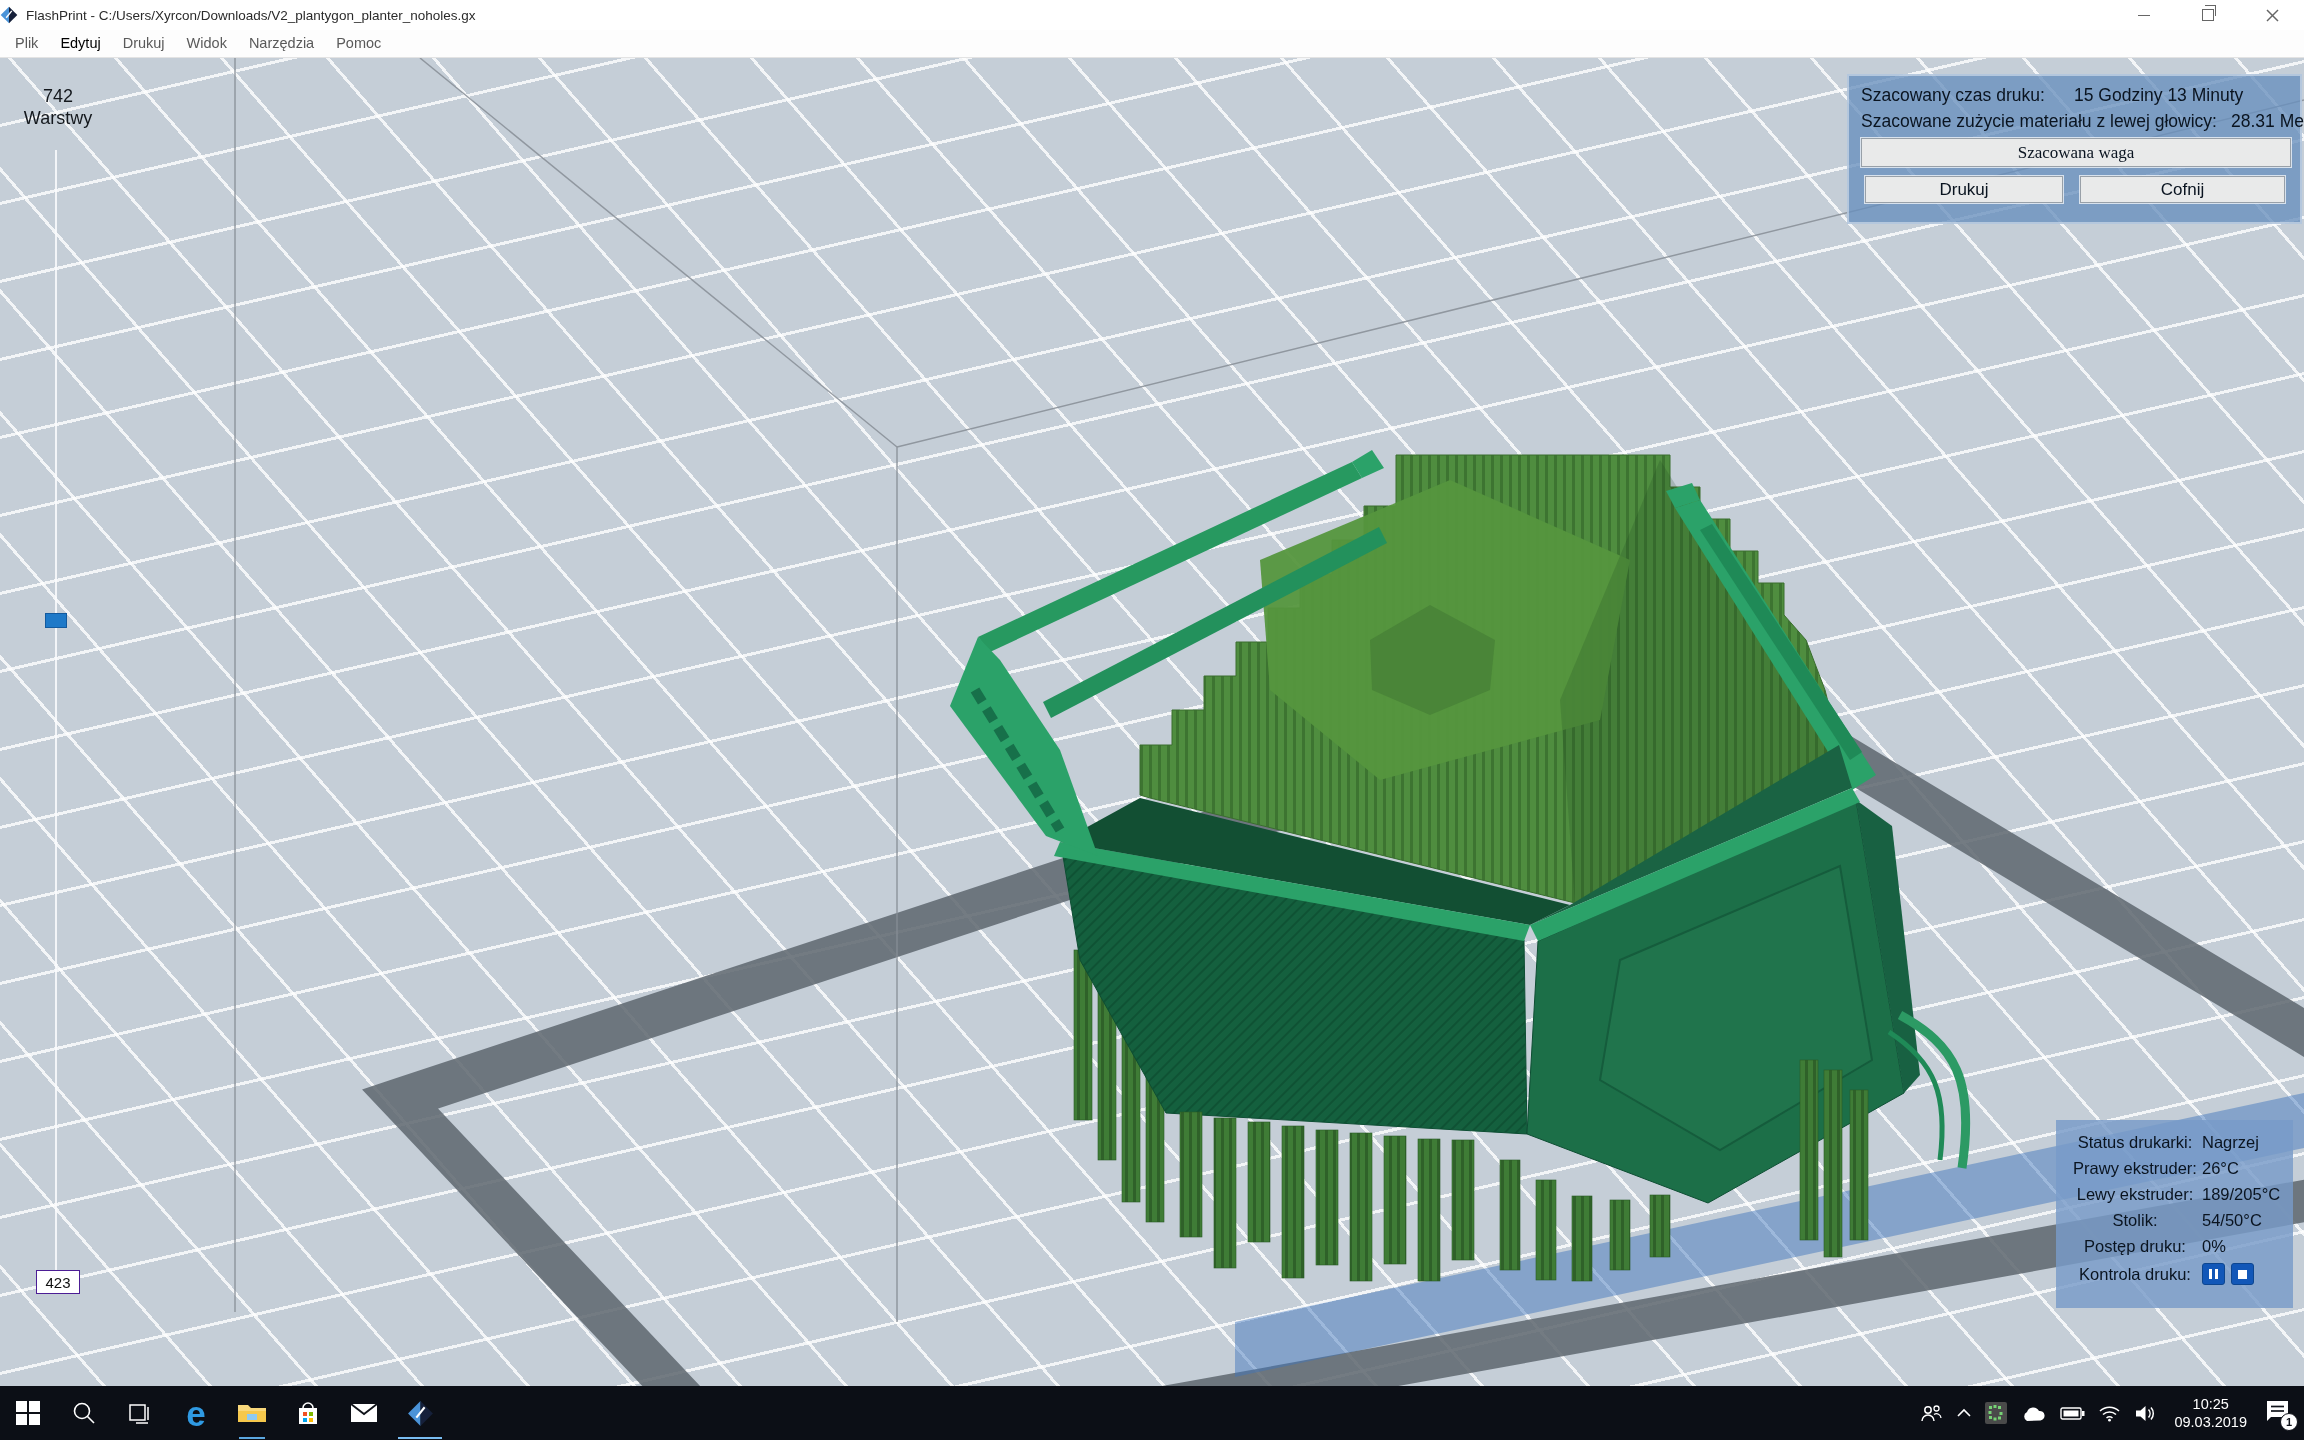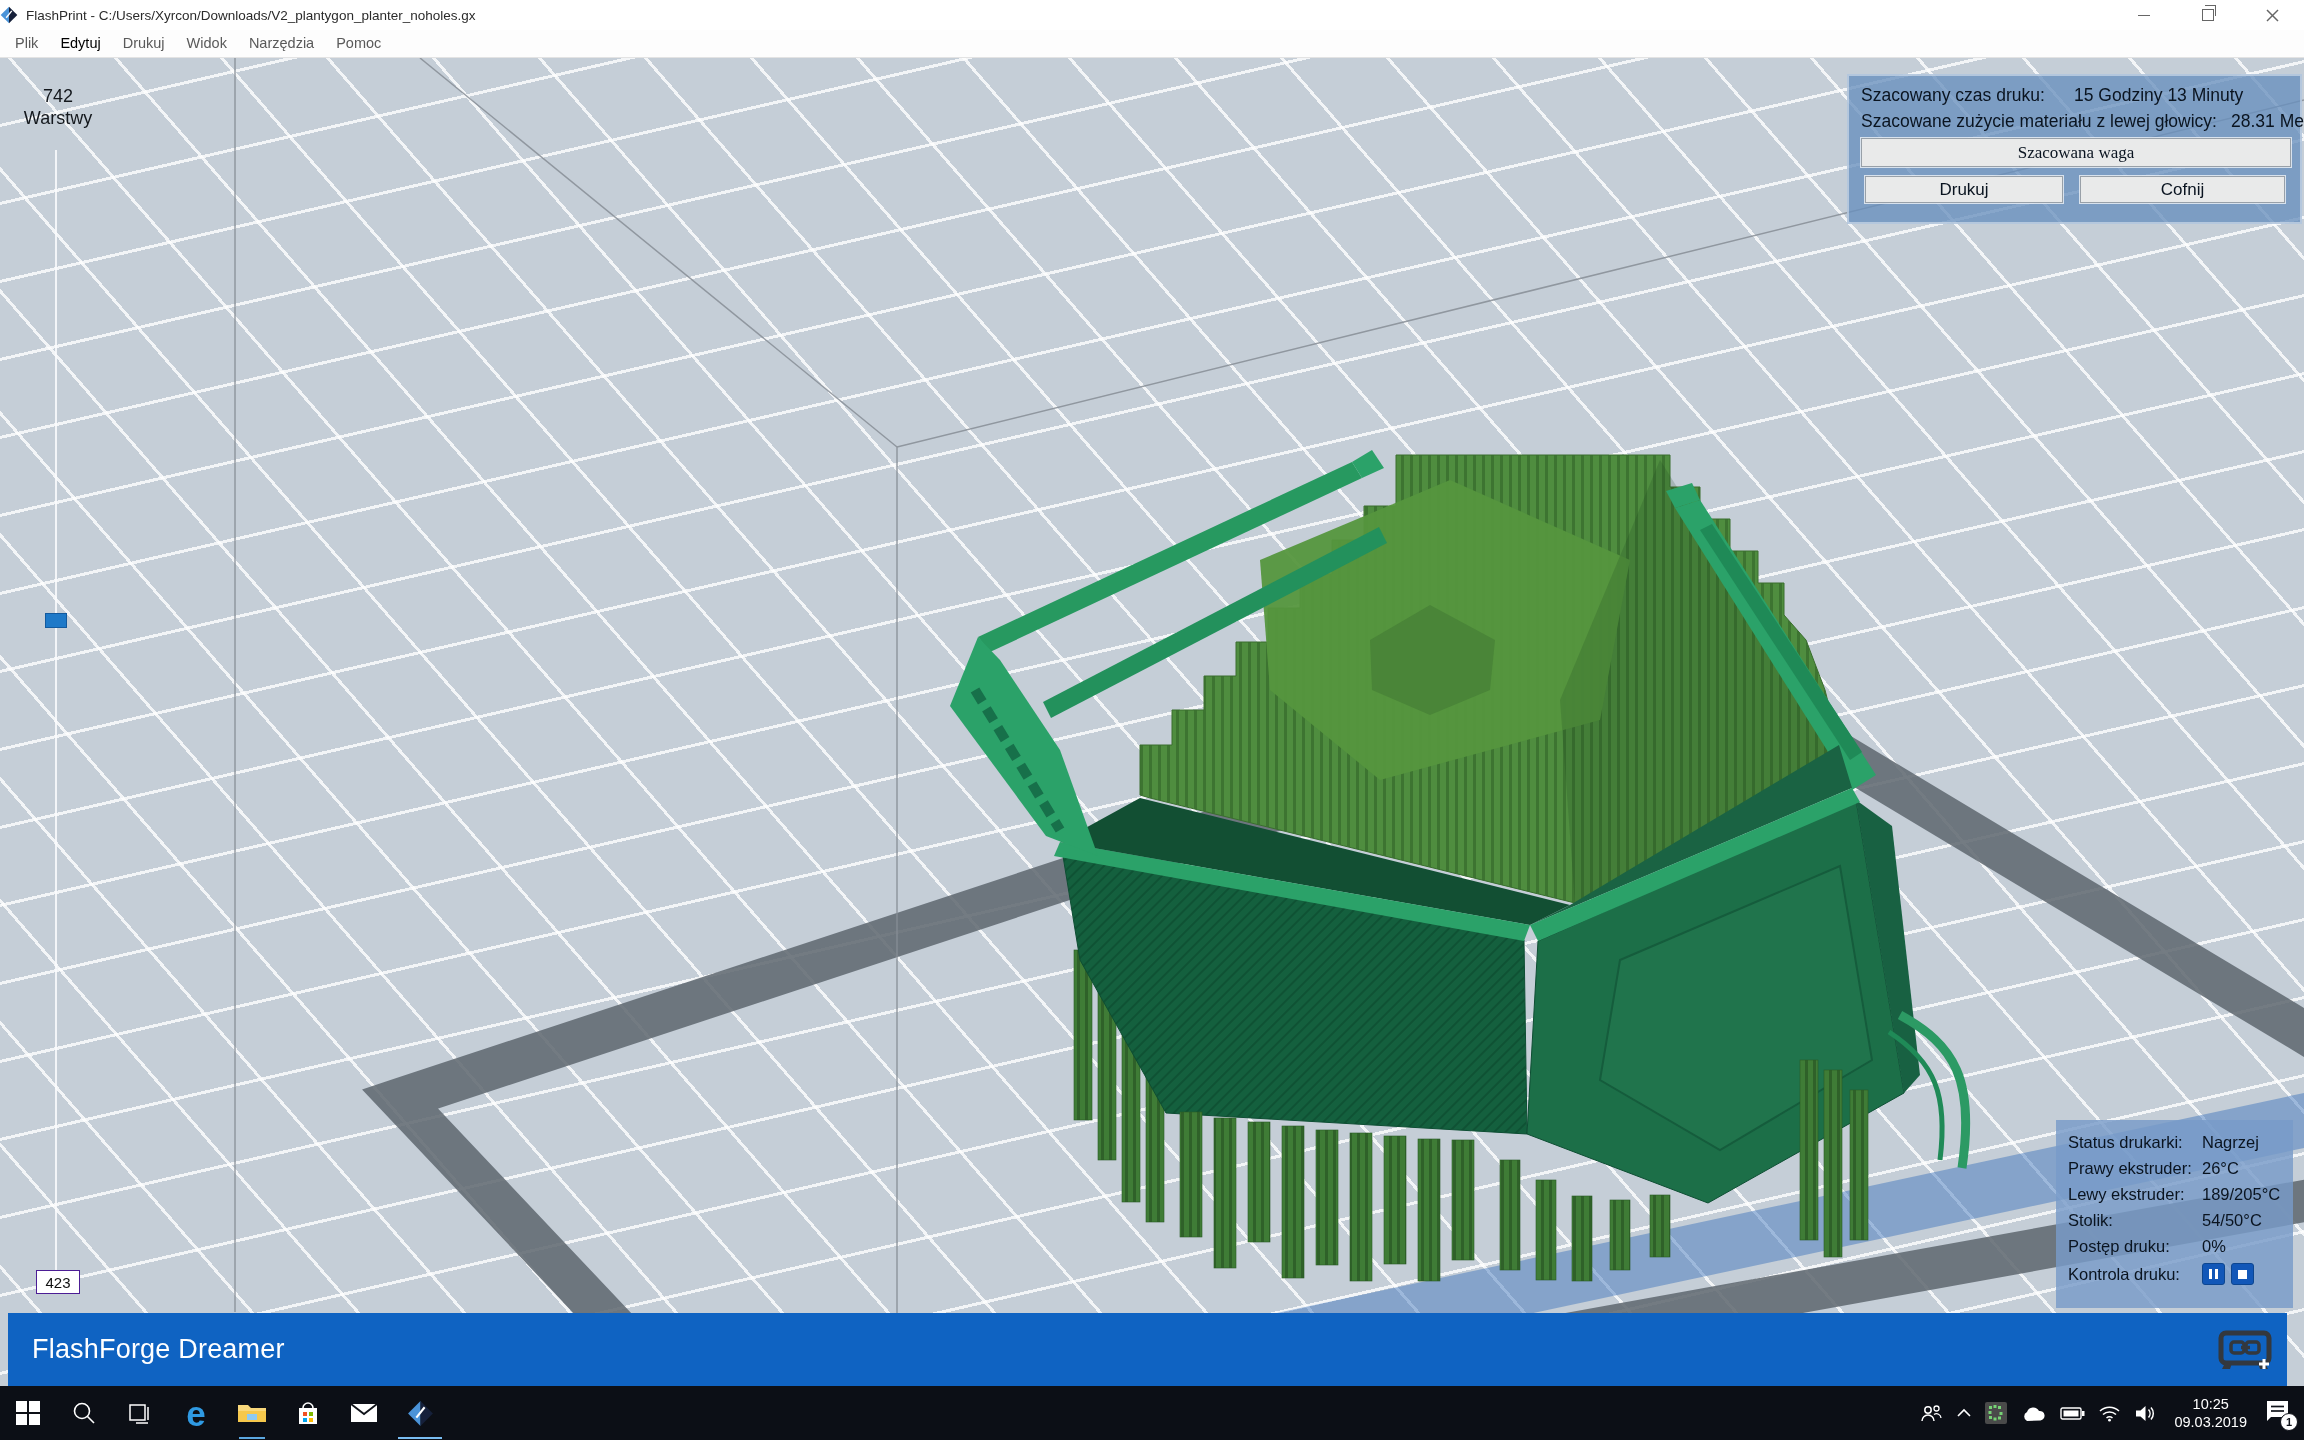--- a/index.html
+++ b/index.html
@@ -52,21 +52,21 @@
     font-family:"Liberation Sans",sans-serif;font-size:17px;color:#0a1420;
     display:flex;align-items:center;justify-content:center;cursor:default;}
   .btn-waga{width:100%;height:27px;margin-top:2px;font-family:Liberation Serif, serif;}
   .btn-row{display:flex;gap:17px;margin-top:9px;padding:0 4px;}
   .btn-drukuj{flex:0 0 196px;height:25px;}
   .btn-cofnij{flex:1;height:25px;}
 
   
   .status-panel{position:absolute;left:2056px;top:1062px;width:237px;height:188px;box-sizing:border-box;
     background:rgba(120,155,200,.82);padding:13px 6px 0 12px;color:#0a1420;font-size:16.5px;z-index:10;}
-  .st-row{display:flex;margin-bottom:7px;white-space:nowrap;align-items:center;}
+  .st-row{display:flex;margin-bottom:7px;white-space:nowrap;align-items:center;text-align:center;}
   .st-row .lbl{width:134px;flex:0 0 auto;}
   .ctl-btn{width:21px;height:20px;background:#1257b8;border:1px solid #0d4690;border-radius:3px;
     display:flex;align-items:center;justify-content:center;margin-right:6px;cursor:default;}
   .pause-glyph{display:flex;gap:2.5px;}
   .pause-glyph i{display:block;width:3px;height:10px;background:#fff;}
   .stop-glyph{width:9px;height:9px;background:#fff;}
 
   
   .machine-bar{position:absolute;left:8px;top:1313px;width:2279px;height:73px;background:#0f63c2;
     display:flex;align-items:center;padding-left:24px;box-sizing:border-box;z-index:15;}
@@ -284,34 +284,20 @@
               <i></i>
             </span>
           </span>
         <span class="ctl-btn">
             <span class="stop-glyph"></span>
           </span>
       </div>
     </div>
   </div>
 
-  <div class="machine-bar">
-    <span class="machine-name">FlashForge Dreamer</span>
-    <svg class="connect-icon" width="56" height="42" viewBox="0 0 56 42">
-      <rect x="4" y="4" width="48" height="30" rx="5" fill="none" stroke="#33383e" stroke-width="5"></rect>
-      <path d="M8 34 l-3 6 h8 l2-6 Z M48 34 l3 6 h-8 l-2-6 Z" fill="#33383e"></path>
-      <rect x="14" y="13" width="13" height="11" rx="3" fill="none" stroke="#33383e" stroke-width="3.5"></rect>
-      <rect x="29" y="13" width="13" height="11" rx="3" fill="none" stroke="#33383e" stroke-width="3.5"></rect>
-      <line x1="24" y1="18.5" x2="33" y2="18.5" stroke="#33383e" stroke-width="3.5"></line>
-      <g stroke="#fff" stroke-width="3">
-          <line x1="47" y1="30" x2="47" y2="40"></line>
-          <line x1="42" y1="35" x2="52" y2="35"></line>
-        </g>
-    </svg>
-  </div>
 
   <div class="taskbar">
     <div class="tb-left">
       <div class="tb-slot">
         <svg width="26" height="26" viewBox="0 0 26 26">
           <rect x="1" y="1" width="11" height="11" fill="#fff"></rect>
             <rect x="14" y="1" width="11" height="11" fill="#fff"></rect>
           <rect x="1" y="14" width="11" height="11" fill="#fff"></rect>
             <rect x="14" y="14" width="11" height="11" fill="#fff"></rect>
         </svg>

